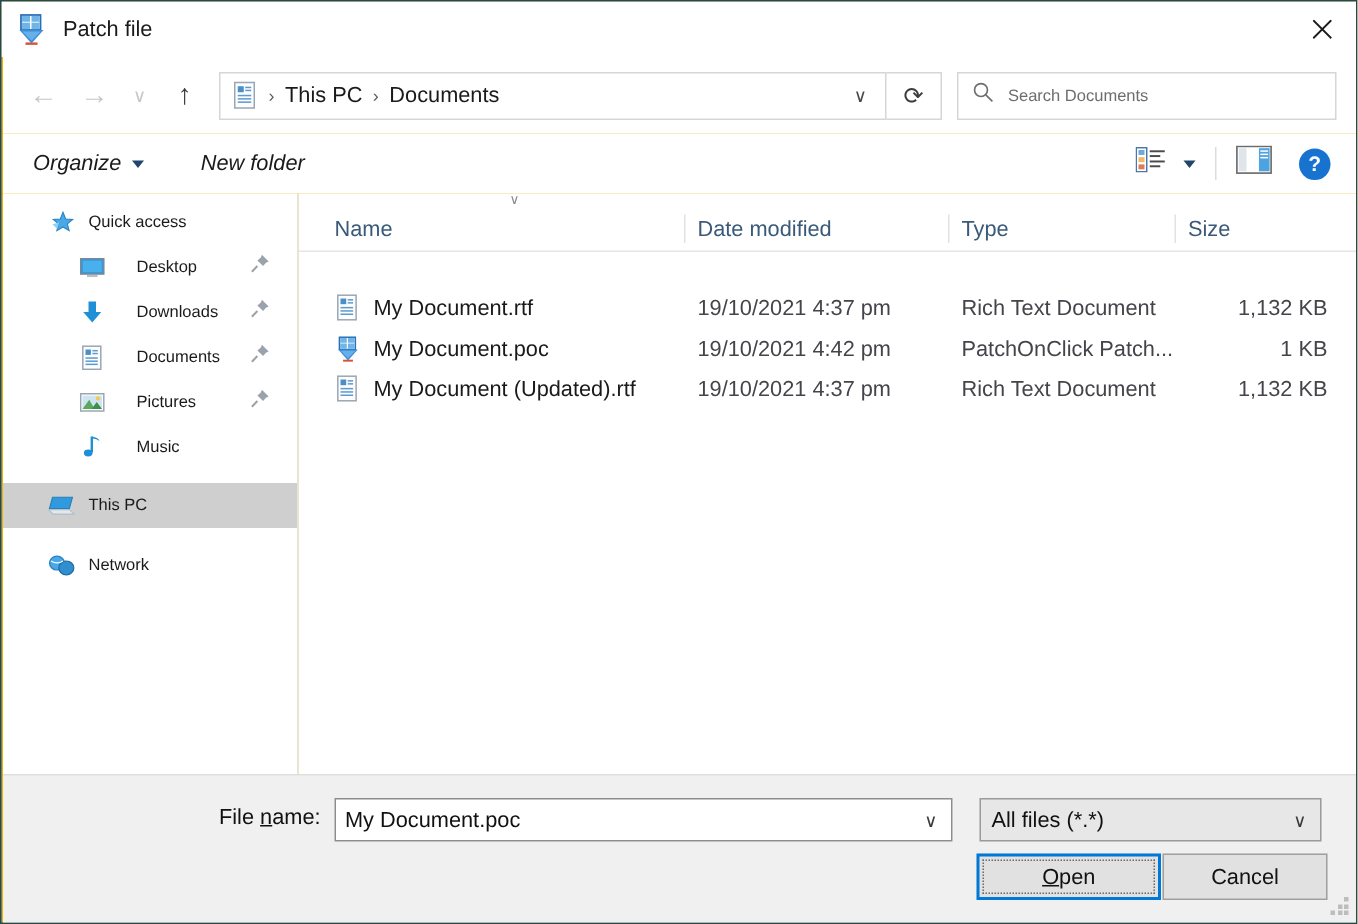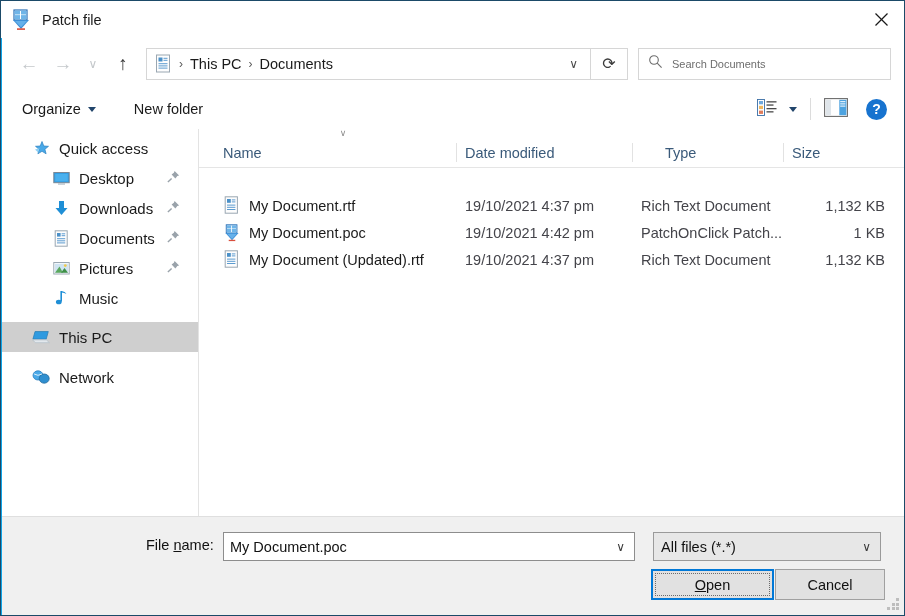--- a/index.html
+++ b/index.html
@@ -10,21 +10,21 @@
   body {
     font-family: "Liberation Sans", sans-serif;
     -webkit-font-smoothing: antialiased;
   }
   #dialog {
     position: relative;
     width: 905px;
     height: 616px;
     box-sizing: border-box;
     border: 1px solid #1b4a68;
-    background: #0ea5e9;
+    background: #eab308;
     overflow: hidden;
   }
 
   
   .titlebar {
     position: absolute;
     left: 0; top: 0;
     width: 903px; height: 37px;
     background: #ffffff;
     display: flex;
@@ -130,20 +130,21 @@
     width: 902px; height: 40px;
     background: #ffffff;
     display: flex;
     align-items: center;
   }
   .tb-item {
     font-size: 14.5px;
     color: #1a1a1a;
     display: flex; align-items: center;
     white-space: nowrap;
+    font-style: italic;
   }
   .tb-organize { margin-left: 20px; }
   .tb-newfolder { margin-left: 38px; }
   .tb-caret {
     display: inline-block;
     margin-left: 7px;
     width: 0; height: 0;
     border-left: 4px solid transparent;
     border-right: 4px solid transparent;
     border-top: 5px solid #21456b;
@@ -186,31 +187,31 @@
     white-space: nowrap;
   }
   .nav-row.selected { background: #cfcfcf; }
   .nav-row .nv-icon {
     width: 18px; height: 18px;
     margin-left: 0;
     flex: none;
     display: flex; align-items: center; justify-content: center;
   }
   .nav-row .nv-label {
-    font-size: 15px;
+    font-size: 11px;
     color: #1a1a1a;
     margin-left: 9px;
   }
   .nav-row .pin {
     position: absolute;
     right: 18px;
     color: #9aa3ab;
   }
   .lvl0 { padding-left: 30px; }
-  .lvl1 { padding-left: 50px; }
+  .lvl1 { padding-left: 50px; gap: 12px; }
 
   
   .splitter {
     position: absolute;
     left: 197px; top: 128px;
     width: 1px; height: 387px;
     background: #e3e3e3;
   }
   .filepane {
     position: absolute;
@@ -597,21 +598,21 @@
   <div class="splitter"></div>
 
   <div class="filepane">
     <div class="sortmark">∨</div>
 
     <div class="colheader">
       <div class="ch" style="left:24px;">Name</div>
       <div class="chsep" style="left:257px;"></div>
       <div class="ch" style="left:266px;">Date modified</div>
       <div class="chsep" style="left:433px;"></div>
-      <div class="ch" style="left:442px;margin-left:24px;">Type</div>
+      <div class="ch" style="left:442px;">Type</div>
       <div class="chsep" style="left:584px;"></div>
       <div class="ch" style="left:593px;">Size</div>
     </div>
 
     <div class="rows">
 
       <div class="frow">
         <span class="fr-icon">
           <svg width="16" height="19" viewBox="0 0 16 19">
             <rect x="1.2" y="0.8" width="12.2" height="16.4" fill="#fdfdfd" stroke="#9aa7b2" stroke-width="1"></rect>

